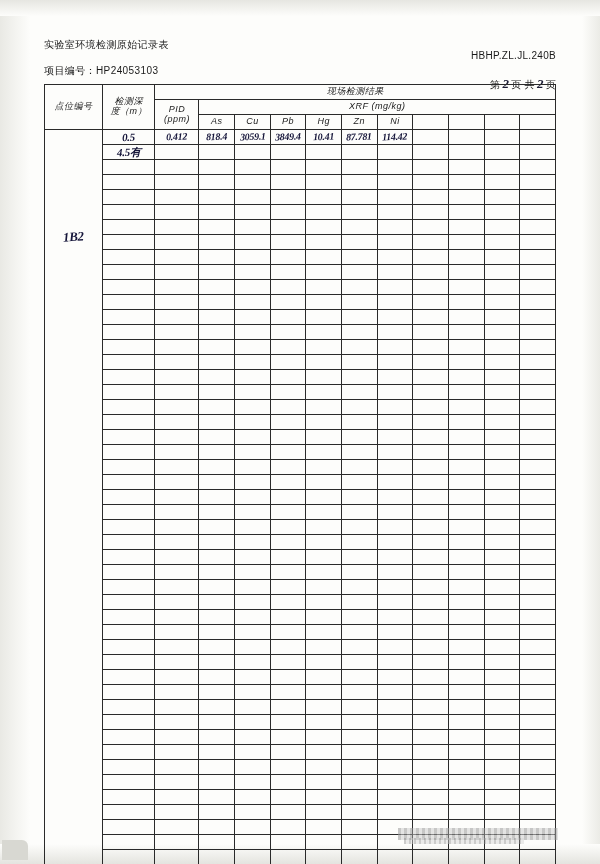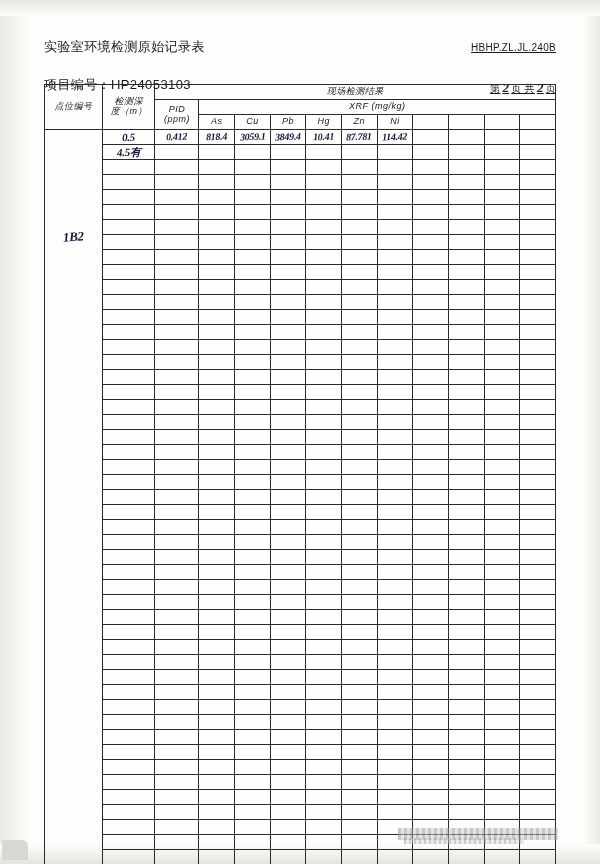--- a/index.html
+++ b/index.html
@@ -56,32 +56,31 @@
     height: 40px;
   }
   .hdr-row {
     position: relative;
     height: 19px;
   }
   .hdr-left {
     position: absolute;
     left: 0;
     top: 0;
-    font-size: 13px;
+    font-size: 10px;
     letter-spacing: 0.4px;
     white-space: nowrap;
   }
   .hdr-right {
     position: absolute;
     right: 0;
-    top: 4px;
+    top: 12px;
     font-size: 10px;
     white-space: nowrap;
     letter-spacing: 0.3px;
-    text-decoration: underline;
   }
   .hdr-right .hw {
     font-family: "Liberation Serif", serif;
     font-size: 13px;
     font-weight: bold;
     font-style: italic;
     padding: 0 2px;
     color: #1b1b33;
   }
 
@@ -170,21 +169,21 @@
   <div class="scan-edge-left"></div>
   <div class="scan-edge-right"></div>
   <div class="scan-edge-top"></div>
   <div class="scan-edge-bottom"></div>
 
   <div class="header">
     <div class="hdr-row">
       <span class="hdr-left">实验室环境检测原始记录表</span>
       <span class="hdr-right">HBHP.ZL.JL.240B</span>
     </div>
-    <div class="hdr-row" style="margin-top:19px;">
+    <div class="hdr-row" style="margin-top:7px;">
       <span class="hdr-left">
         <span>项目编号：</span><span>HP24053103</span>
       </span>
       <span class="hdr-right">
         <span>第</span><span class="hw">2</span><span>页 共</span><span class="hw">2</span><span>页</span>
       </span>
     </div>
   </div>
 
   <table class="grid">

